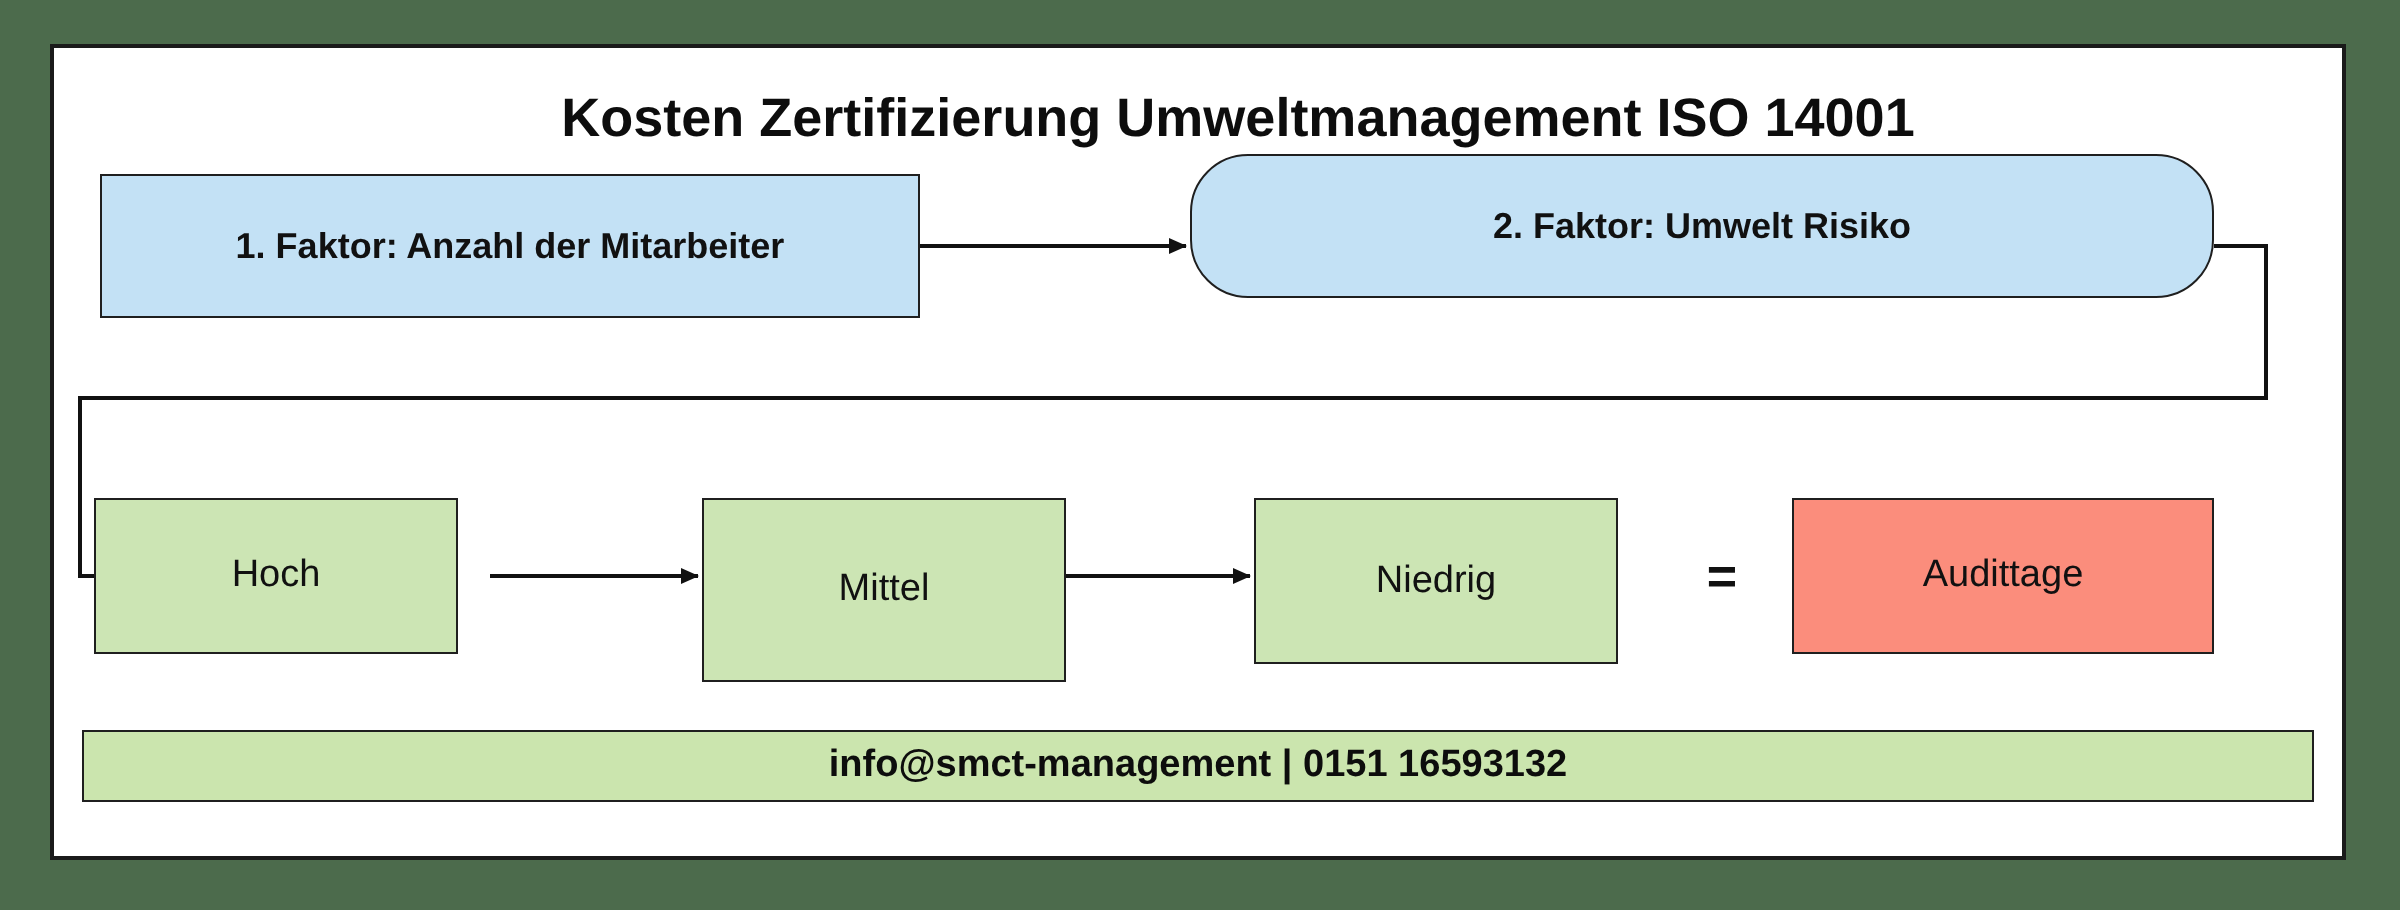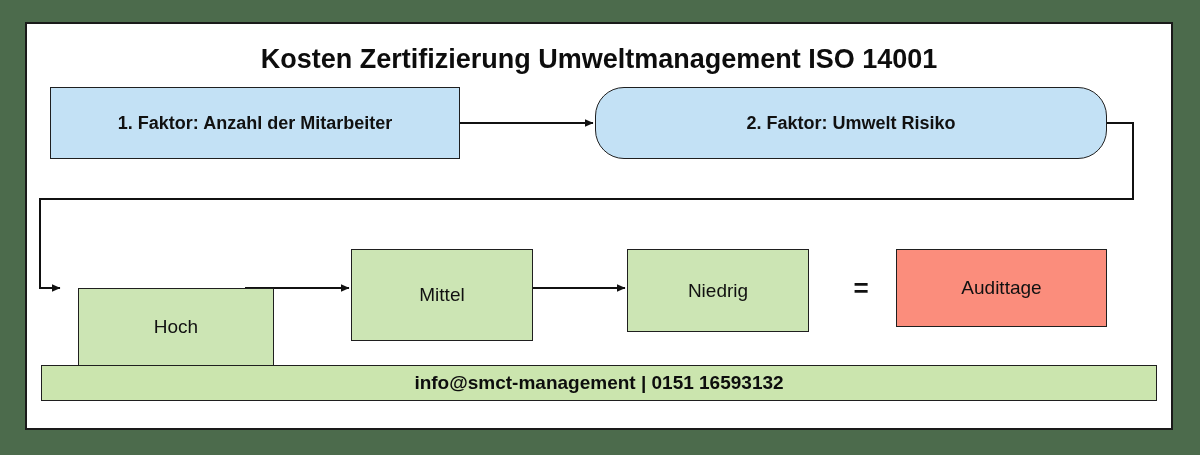--- a/index.html
+++ b/index.html
@@ -34,20 +34,21 @@
   .title {
     position: absolute;
     left: 0;
     top: 20px;
     width: 100%;
     text-align: center;
     font-size: 27px;
     font-weight: bold;
     color: #0d0d0d;
     letter-spacing: 0px;
+    padding-left: 20px;
   }
 
   .node {
     position: absolute;
     box-sizing: border-box;
     border: 1.6px solid #1f1f1f;
     display: flex;
     align-items: center;
     justify-content: center;
     text-align: center;
@@ -67,23 +68,23 @@
   }
 
   .node.red {
     background: #fb8d7c;
     font-weight: normal;
     font-size: 19px;
   }
 
   
   #box-mitarbeiter { left: 23px;  top: 63px;  width: 410px; height: 72px; }
-  #box-risiko      { left: 568px; top: 63px;  width: 512px; height: 72px; border-radius: 29px; }
+  #box-risiko      { left: 568px; top: 53px;  width: 512px; height: 72px; border-radius: 29px; }
 
-  #box-hoch        { left: 51px;  top: 225px; width: 196px; height: 78px; margin-top: 39px; }
+  #box-hoch        { left: 20px;  top: 225px; width: 182px; height: 78px; }
   #box-mittel      { left: 324px; top: 225px; width: 182px; height: 92px; }
   #box-niedrig     { left: 600px; top: 225px; width: 182px; height: 83px; }
   #box-audittage   { left: 869px; top: 225px; width: 211px; height: 78px; }
 
   .equals {
     position: absolute;
     left: 810px;
     top: 225px;
     width: 48px;
     height: 78px;

